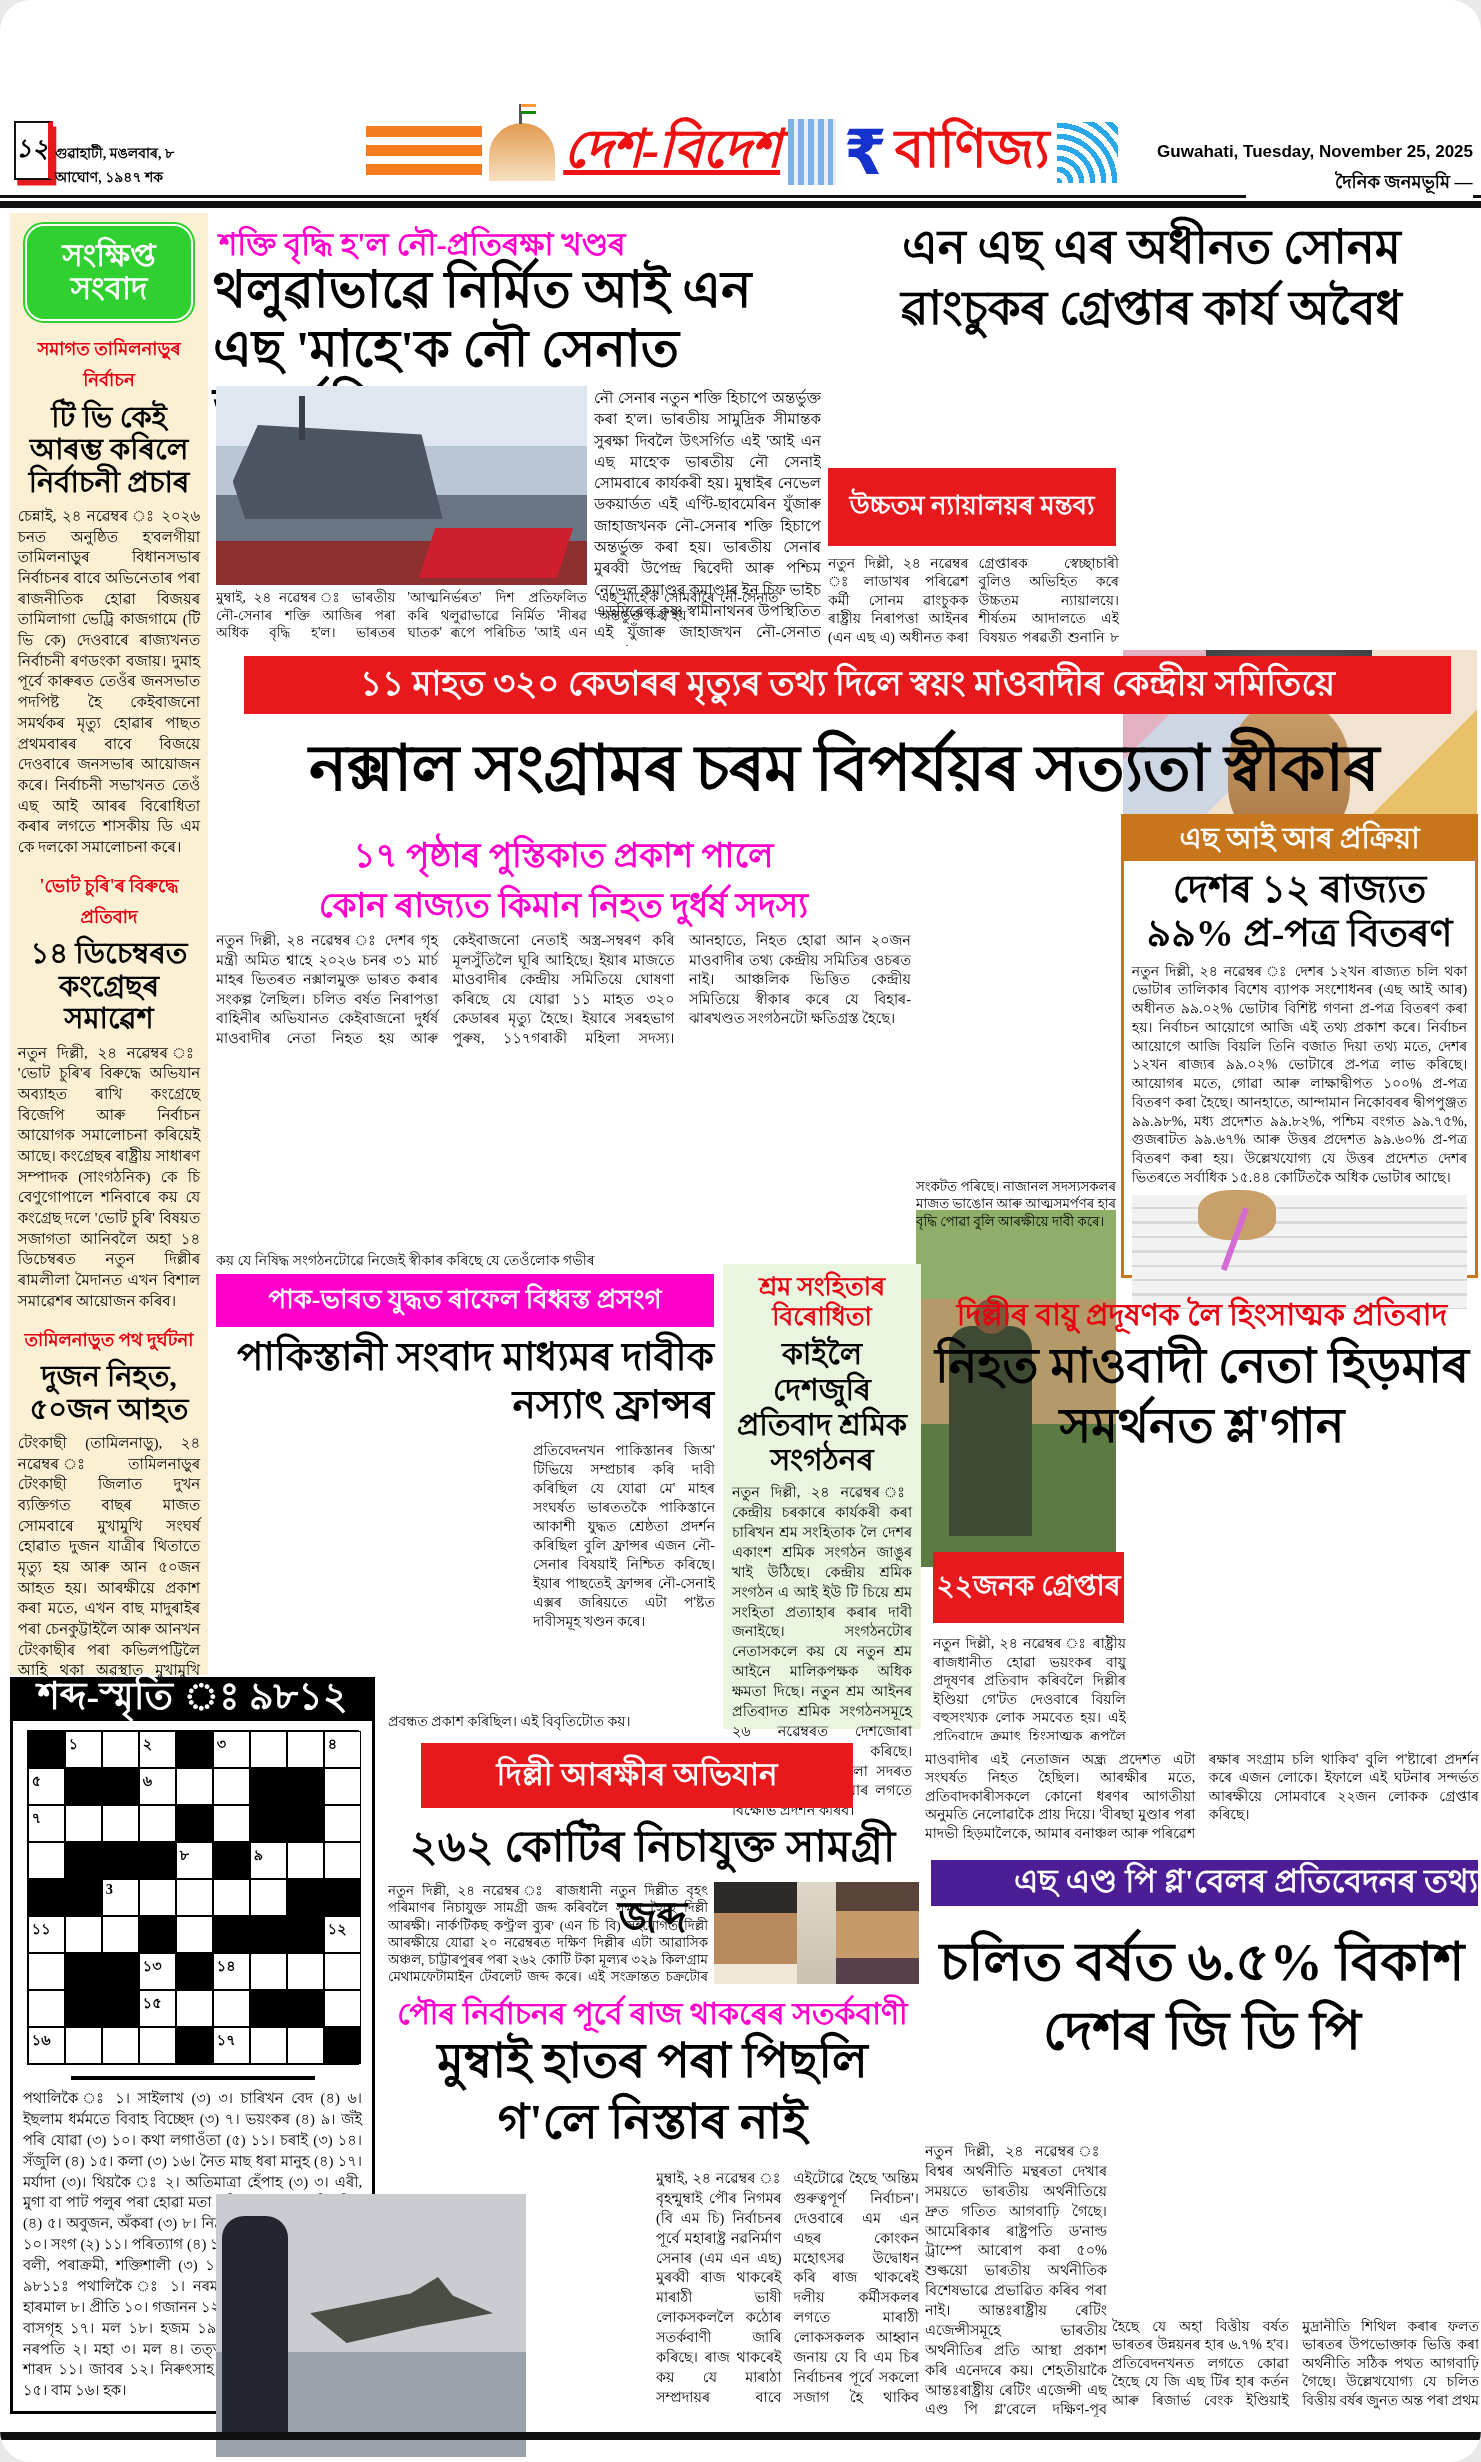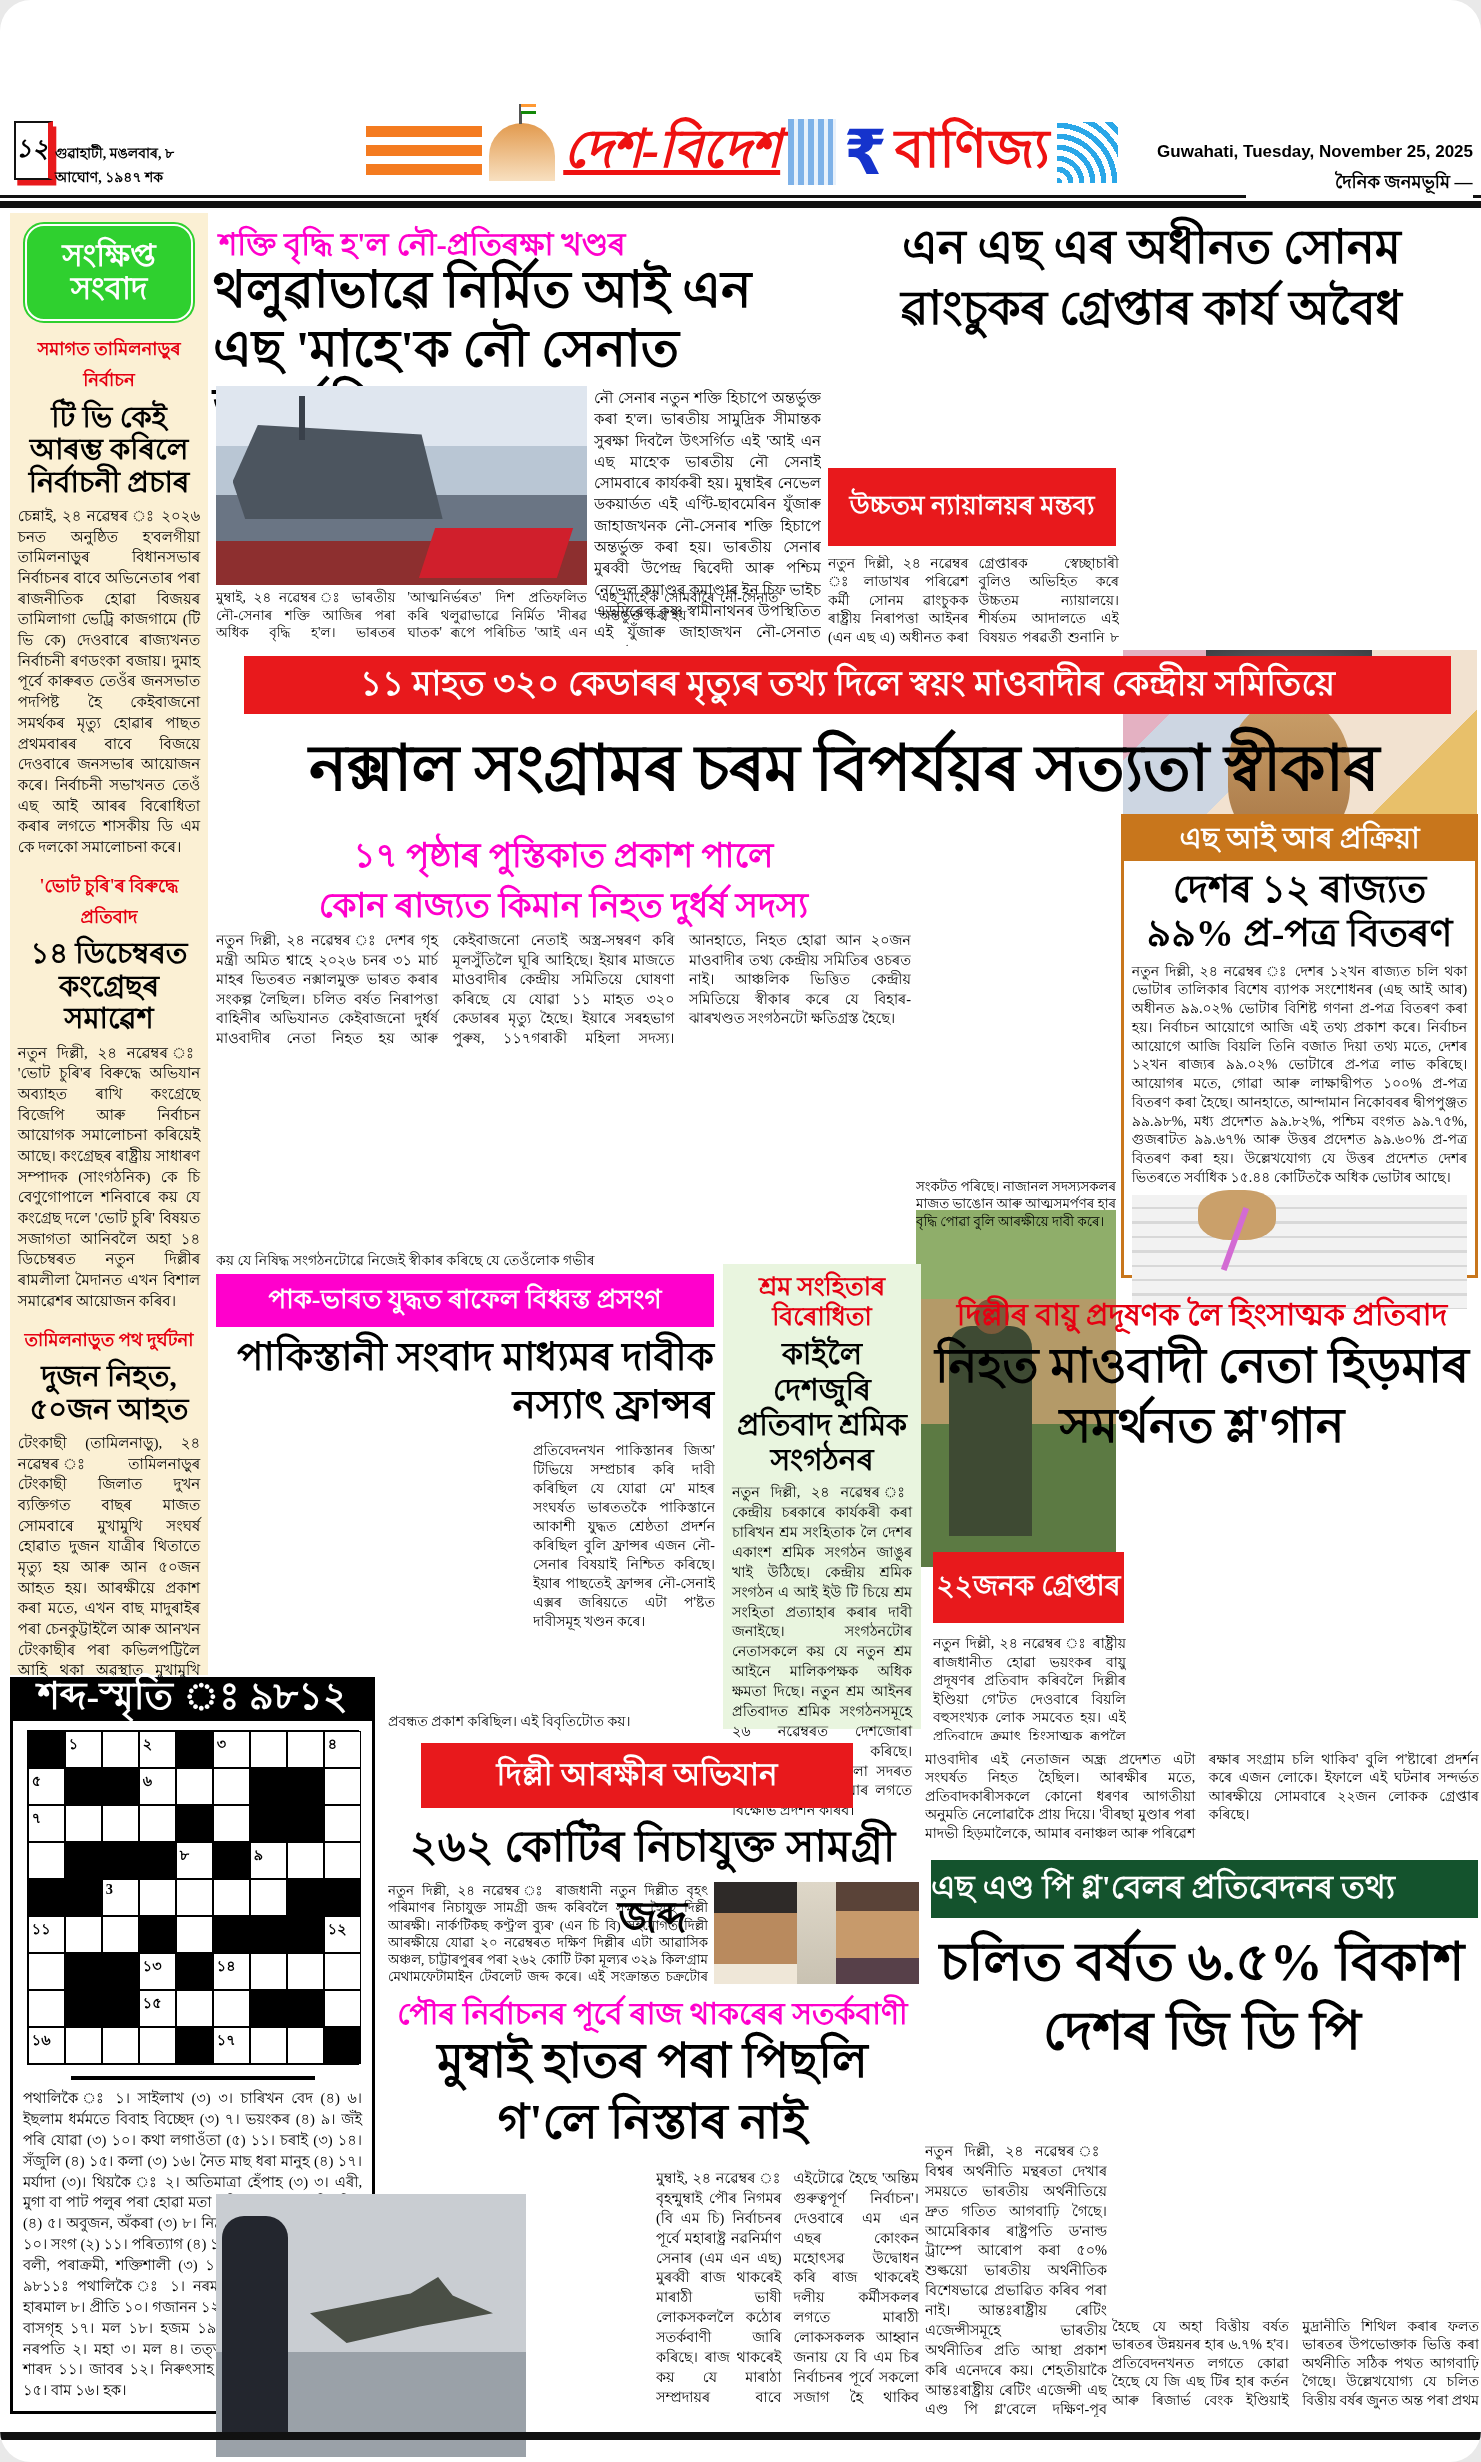--- a/index.html
+++ b/index.html
@@ -129,21 +129,21 @@
   #dg-photo .m1{flex:1;background:linear-gradient(#2e2a28 0 30%,#b98a5e 30% 80%,#efe7d8 80%);}
   #dg-photo .mid{width:39px;background:linear-gradient(#ded7c8,#c9c2b2);}
   #dg-photo .m2{flex:1;background:linear-gradient(#5a4338 0 28%,#c79a6b 28% 75%,#574049 75%);}
 
   
   #tk-kicker{left:388px;top:1990px;width:529px;font-size:30px;font-weight:bold;color:#ff00cc;text-align:center;}
   #tk-headline{left:388px;top:2030px;width:529px;font-size:48px;font-weight:bold;line-height:1.28;text-align:center;}
   #tk-body{left:656px;top:2169px;width:263px;height:250px;font-size:14.4px;line-height:1.38;column-count:2;column-gap:12px;text-align:justify;}
 
   
-  #gdp-banner{left:931px;top:1860px;width:547px;height:58px;background:#14532d;display:flex;align-items:center;justify-content:flex-start;}
+  #gdp-banner{left:931px;top:1860px;width:547px;height:46px;background:#4c1d95;display:flex;align-items:center;justify-content:flex-end;}
   #gdp-banner span{color:#fff;font-size:32px;font-weight:bold;}
   #gdp-headline{left:925px;top:1928px;width:554px;font-size:53px;font-weight:bold;line-height:1.3;text-align:center;}
   #gdp-col1{left:925px;top:2142px;width:182px;height:275px;font-size:14.4px;line-height:1.38;text-align:justify;}
   #gdp-cols{left:1112px;top:2318px;width:367px;height:99px;font-size:14px;line-height:1.32;column-count:2;column-gap:13.3px;text-align:justify;}
 
   #bottom-rule{left:0;top:2432px;width:1481px;height:8.3px;background:#111;}
 </style>
 </head>
 <body>
 

